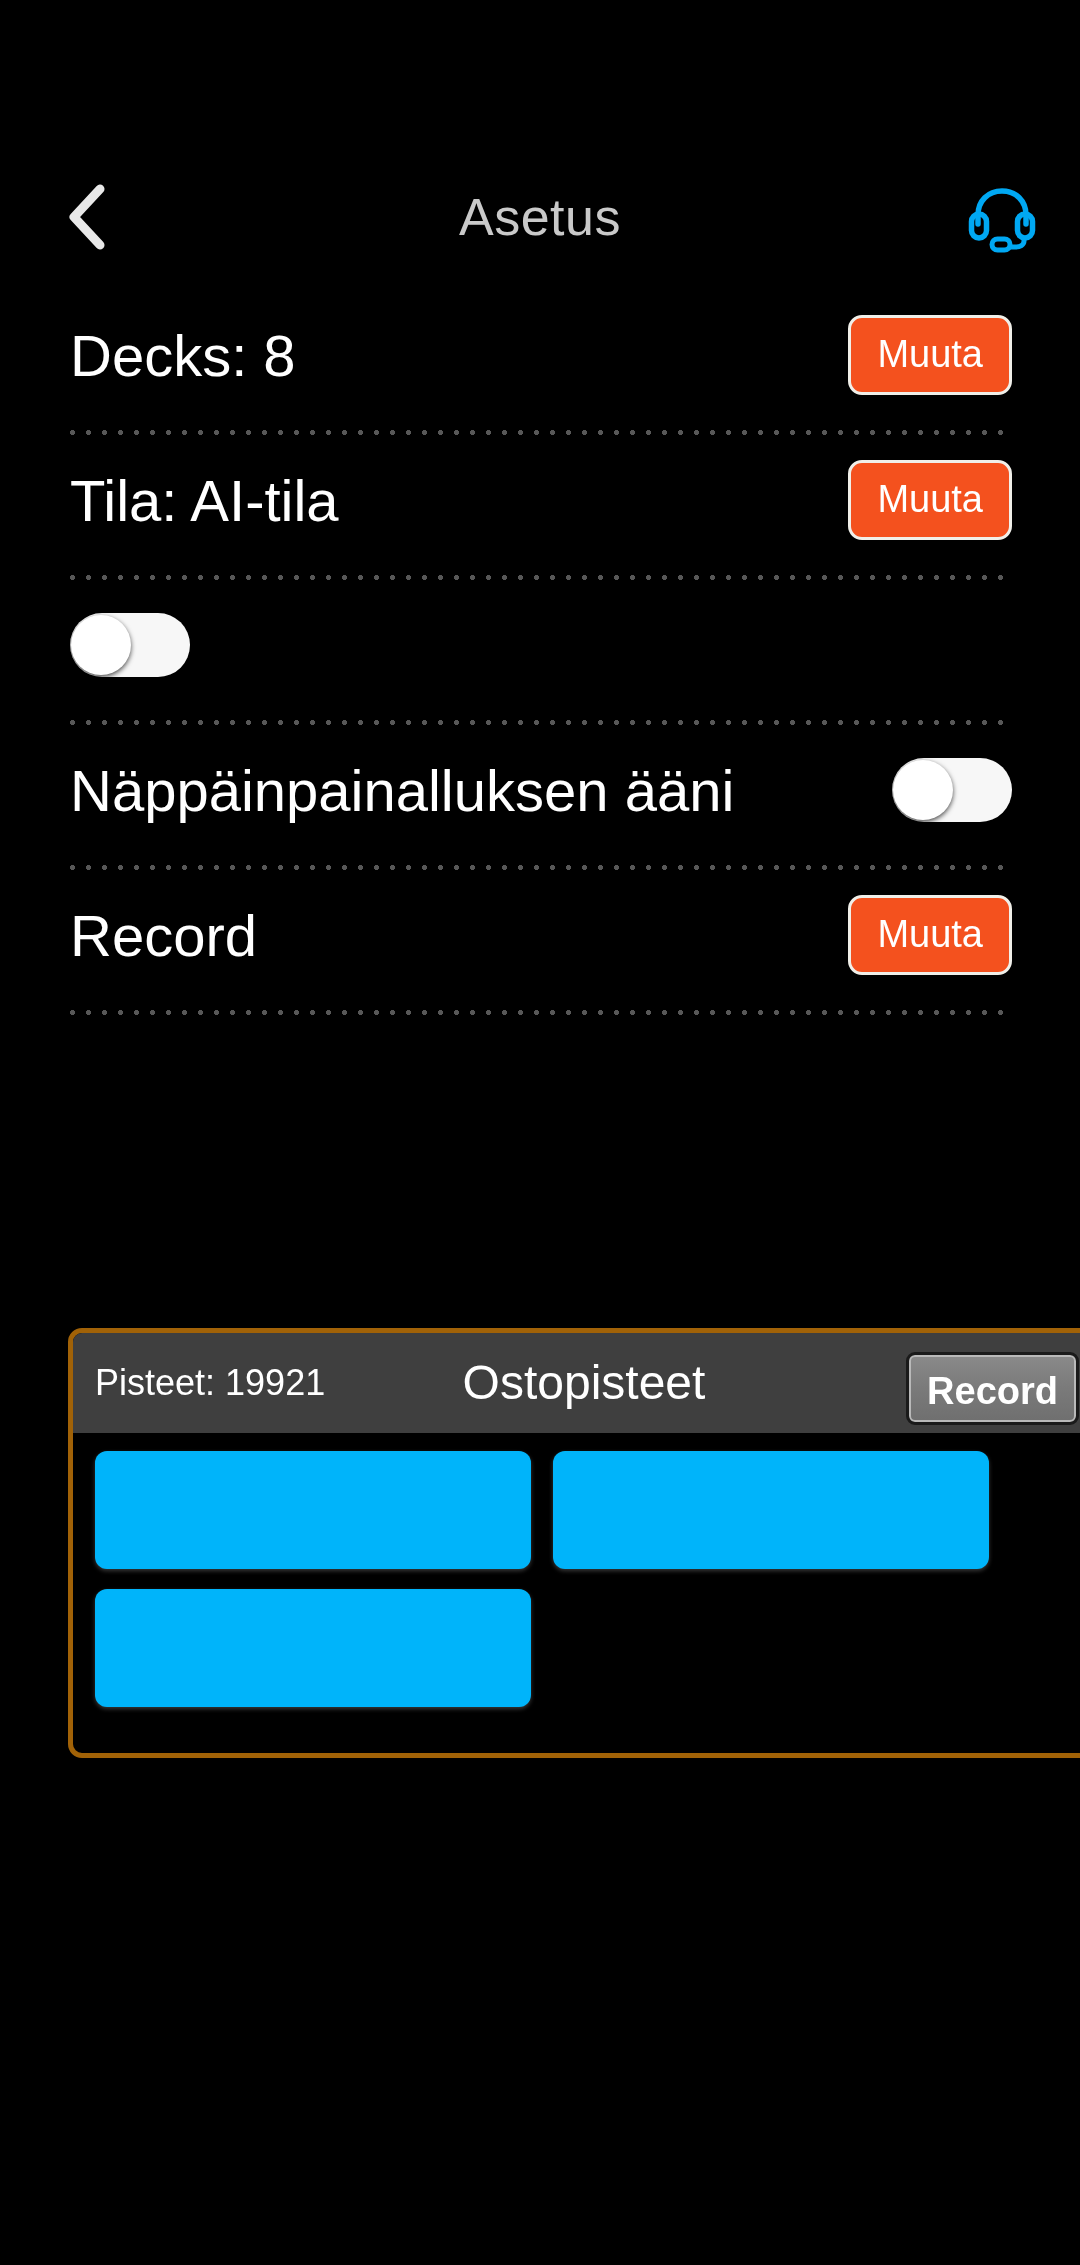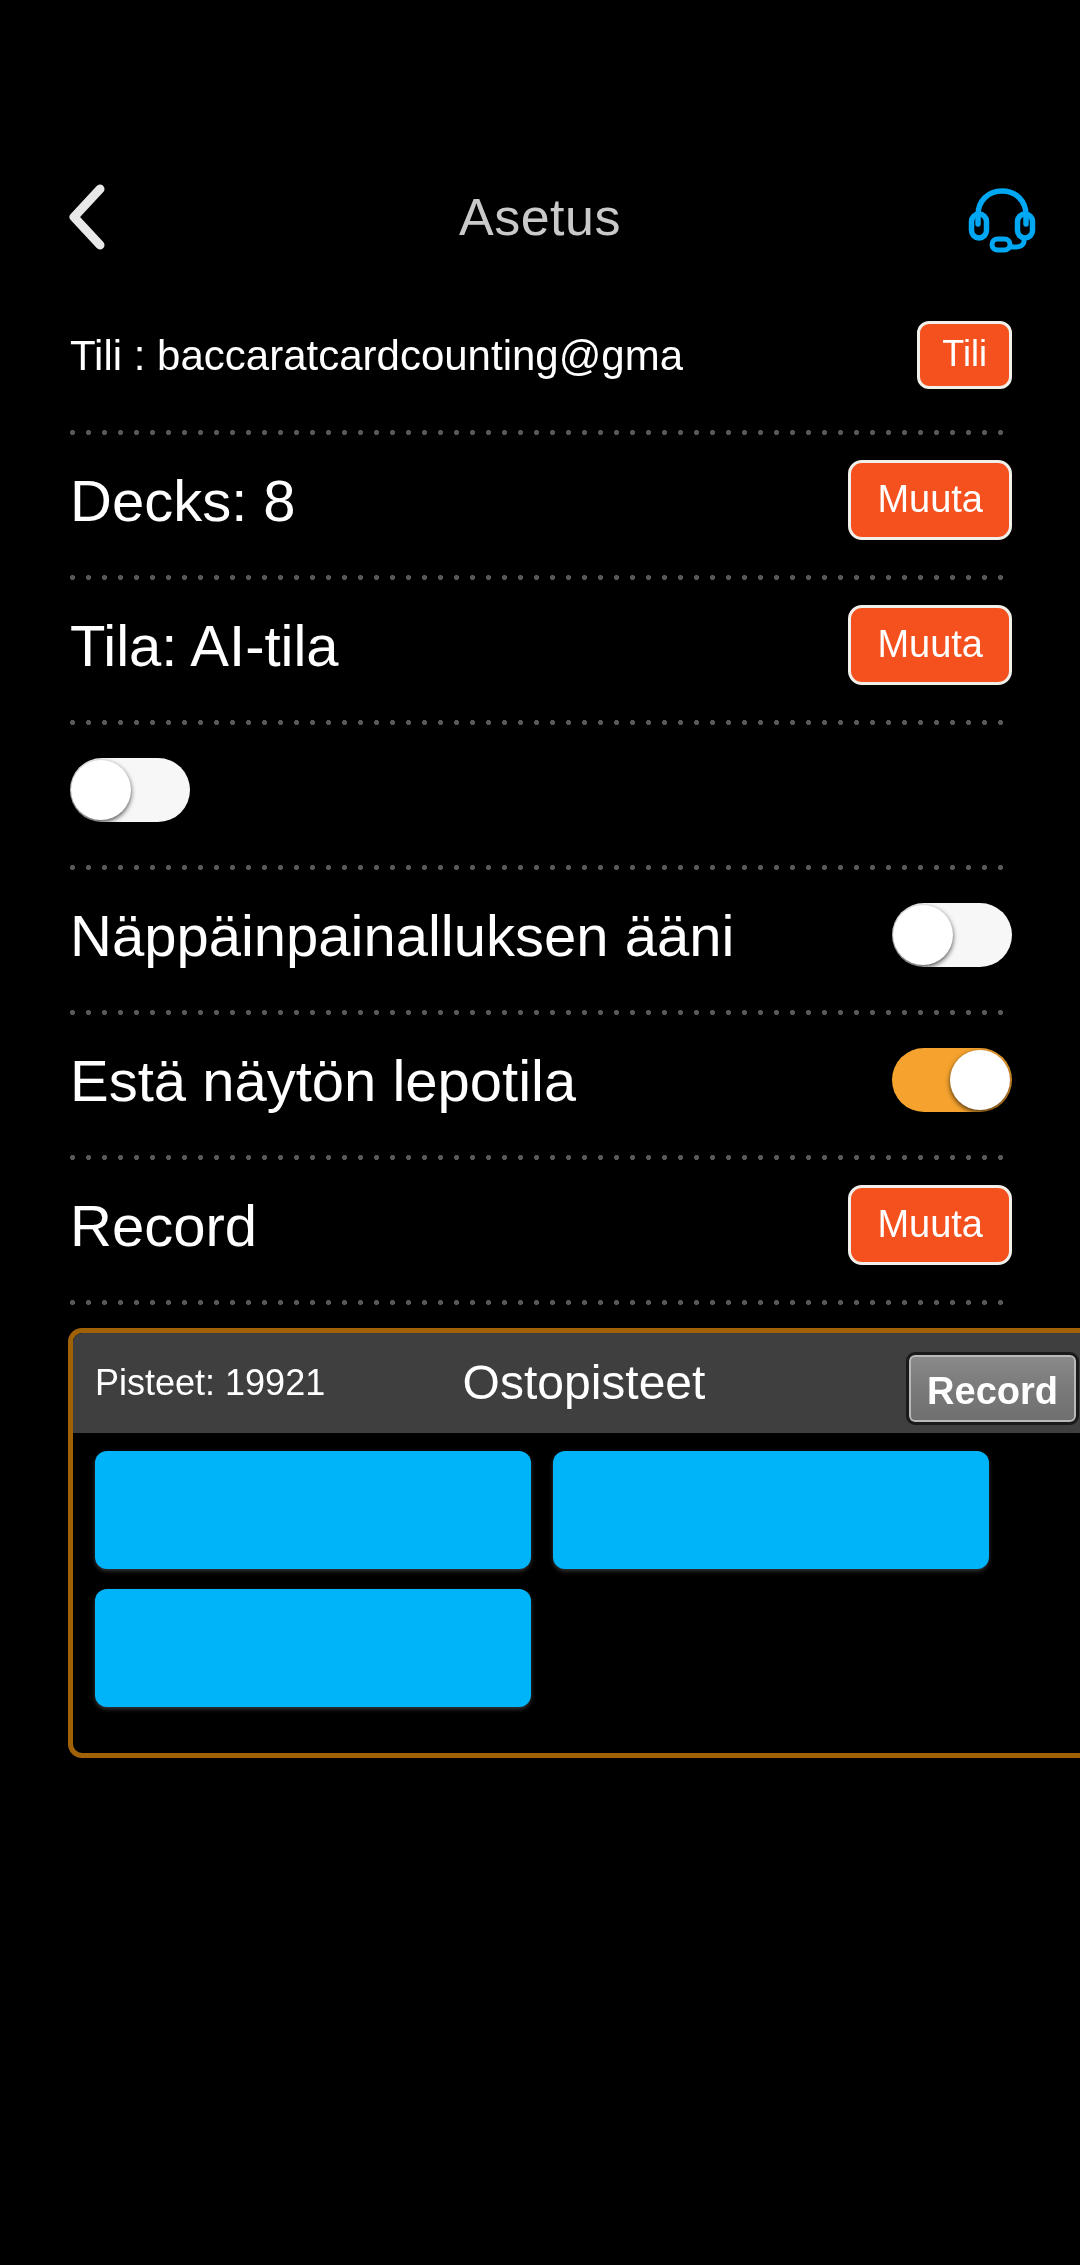--- a/index.html
+++ b/index.html
@@ -254,24 +254,20 @@
           <rect x="52.5" y="35" width="15" height="24" rx="7.5" stroke="#00a8f3" stroke-width="5.5"></rect>
           <path d="M59 58 V62 C59 66 55 68 50 68 H44" stroke="#00a8f3" stroke-width="5"></path>
           <rect x="27" y="60" width="18" height="11" rx="5.5" stroke="#00a8f3" stroke-width="5"></rect>
         </svg>
       </span>
     </div>
   </div>
 
   <div class="settings">
 
-    <div class="row">
-      <div class="row-label small">Tili : baccaratcardcounting@gma</div>
-      <button class="btn-orange compact">Tili</button>
-    </div>
 
     <div class="row">
       <div class="row-label">Decks: 8</div>
       <button class="btn-orange">Muuta</button>
     </div>
 
     <div class="row">
       <div class="row-label">Tila: AI-tila</div>
       <button class="btn-orange">Muuta</button>
     </div>
@@ -282,26 +278,20 @@
       </div>
     </div>
 
     <div class="row">
       <div class="row-label">Näppäinpainalluksen ääni</div>
       <div class="toggle off">
         <div class="knob"></div>
       </div>
     </div>
 
-    <div class="row">
-      <div class="row-label">Estä näytön lepotila</div>
-      <div class="toggle on">
-        <div class="knob"></div>
-      </div>
-    </div>
 
     <div class="row">
       <div class="row-label">Record</div>
       <button class="btn-orange">Muuta</button>
     </div>
 
   </div>
 
   <div class="points-card">
     <div class="points-header">

